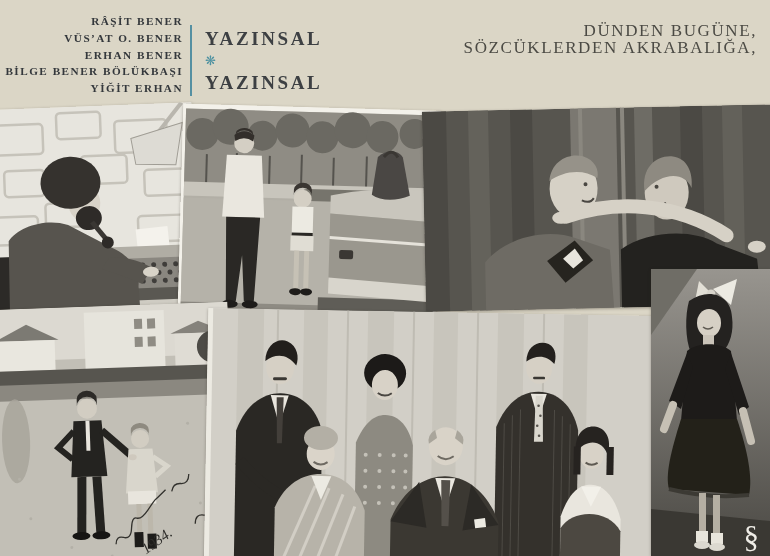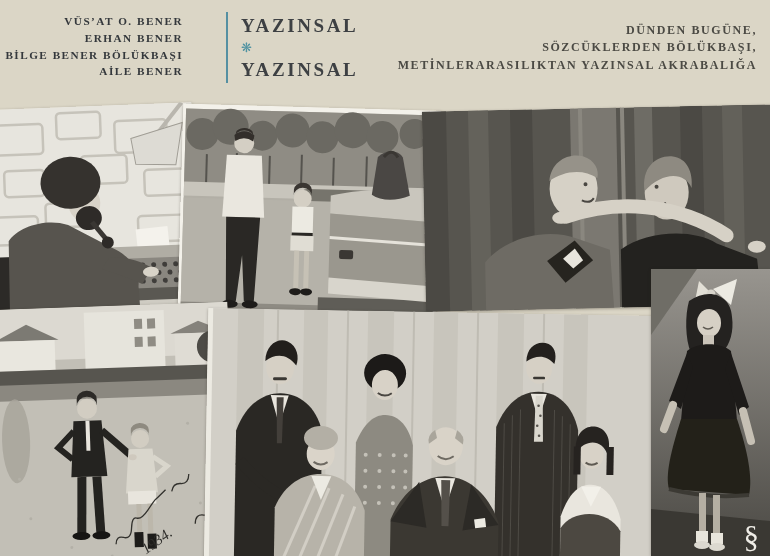--- a/index.html
+++ b/index.html
@@ -8,67 +8,66 @@
     background:#dbd6c6;
     font-family:"Liberation Serif","DejaVu Serif",serif;
   }
   
   .authors{
     position:absolute;left:0;top:13px;width:183px;text-align:right;
     font-size:11.2px;letter-spacing:1.5px;line-height:16.8px;
     color:#34383c;font-weight:bold;
   }
   .title-block{
-    position:absolute;left:190px;top:12px;padding-left:13px;
+    position:absolute;left:190px;top:25px;padding-left:13px;
     border-left:2.5px solid #5590a2;
     color:#3d4043;
-    margin-left:36px;
   }
   .title-line{font-size:19px;letter-spacing:2.6px;line-height:27px;font-weight:bold;}
   .title-ornament{font-size:13px;line-height:17px;color:#4f92a1;}
   .tagline{
     position:absolute;right:13px;top:22px;text-align:right;
-    font-size:12px;letter-spacing:1.6px;line-height:17.4px;
-    color:#4b4a44;font-weight:bold;
+    font-size:17px;letter-spacing:1.6px;line-height:17.4px;
+    color:#4b4a44;font-weight:normal;
   }
   
   .photo{position:absolute;overflow:hidden;box-shadow:0 1px 3px rgba(40,35,25,.35);}
   .photo svg{display:block;width:100%;height:100%;}
   .ph-typewriter{left:-12px;top:106px;width:208px;height:232px;transform:rotate(-2.2deg);z-index:2;}
   .ph-car{left:180px;top:107px;width:258px;height:232px;transform:rotate(1.6deg);z-index:3;}
   .ph-couple{left:424px;top:108px;width:350px;height:200px;transform:rotate(-1.2deg);z-index:4;}
   .ph-kids{left:-12px;top:306px;width:244px;height:262px;transform:rotate(-2deg);z-index:5;}
   .ph-group{left:206px;top:312px;width:462px;height:252px;transform:rotate(1deg);z-index:6;}
   .ph-girl{left:651px;top:269px;width:119px;height:287px;z-index:7;}
   .publisher-logo{
     position:absolute;right:11px;bottom:3px;
     font-size:31px;color:#efede7;line-height:1;
     font-family:"Liberation Serif",serif;
   }
 </style>
 </head>
 <body>
 
 <div class="authors">
+  <div>RÂŞİT BENER</div>
   <div>VÜS’AT O. BENER</div>
   <div>ERHAN BENER</div>
   <div>BİLGE BENER BÖLÜKBAŞI</div>
-  <div>AİLE BENER</div>
+  <div>YİĞİT ERHAN</div>
 </div>
 
 <div class="title-block">
   <div class="title-line">YAZINSAL</div>
   <div class="title-ornament">❋</div>
   <div class="title-line">YAZINSAL</div>
 </div>
 
 <div class="tagline">
   <div>DÜNDEN BUGÜNE,</div>
-  <div>SÖZCÜKLERDEN BÖLÜKBAŞI,</div>
-  <div>METİNLERARASILIKTAN YAZINSAL AKRABALIĞA</div>
+  <div>SÖZCÜKLERDEN AKRABALIĞA,</div>
 </div>
 
 <div class="photo ph-typewriter" title="Bearded man with a pipe typing on a typewriter under a desk lamp">
   <svg viewBox="0 0 208 232" preserveAspectRatio="none">
     <rect width="208" height="232" fill="#e7e5de"></rect>
     <g fill="none" stroke="#c6c3ba" stroke-width="2.5">
       <rect x="10" y="16" width="48" height="30" rx="4"></rect>
         <rect x="72" y="6" width="44" height="26" rx="4"></rect>
       <rect x="130" y="16" width="52" height="32" rx="4"></rect>
         <rect x="18" y="62" width="40" height="26" rx="4"></rect>

